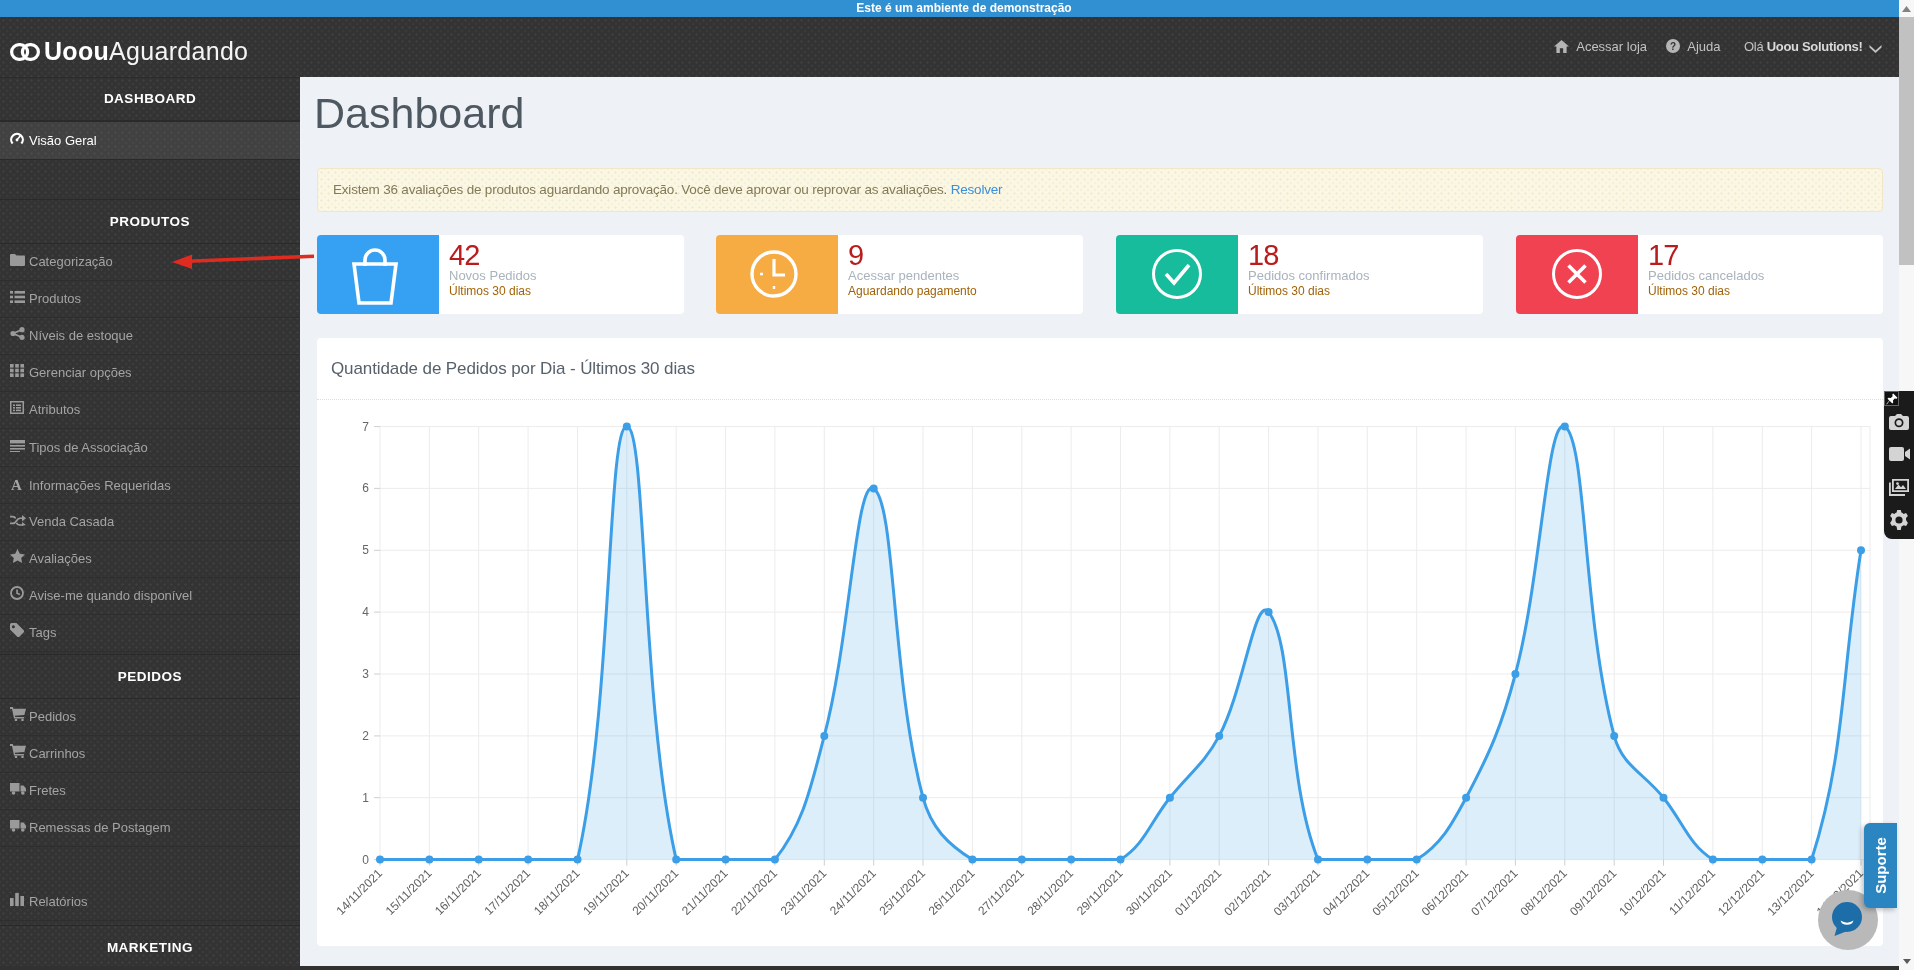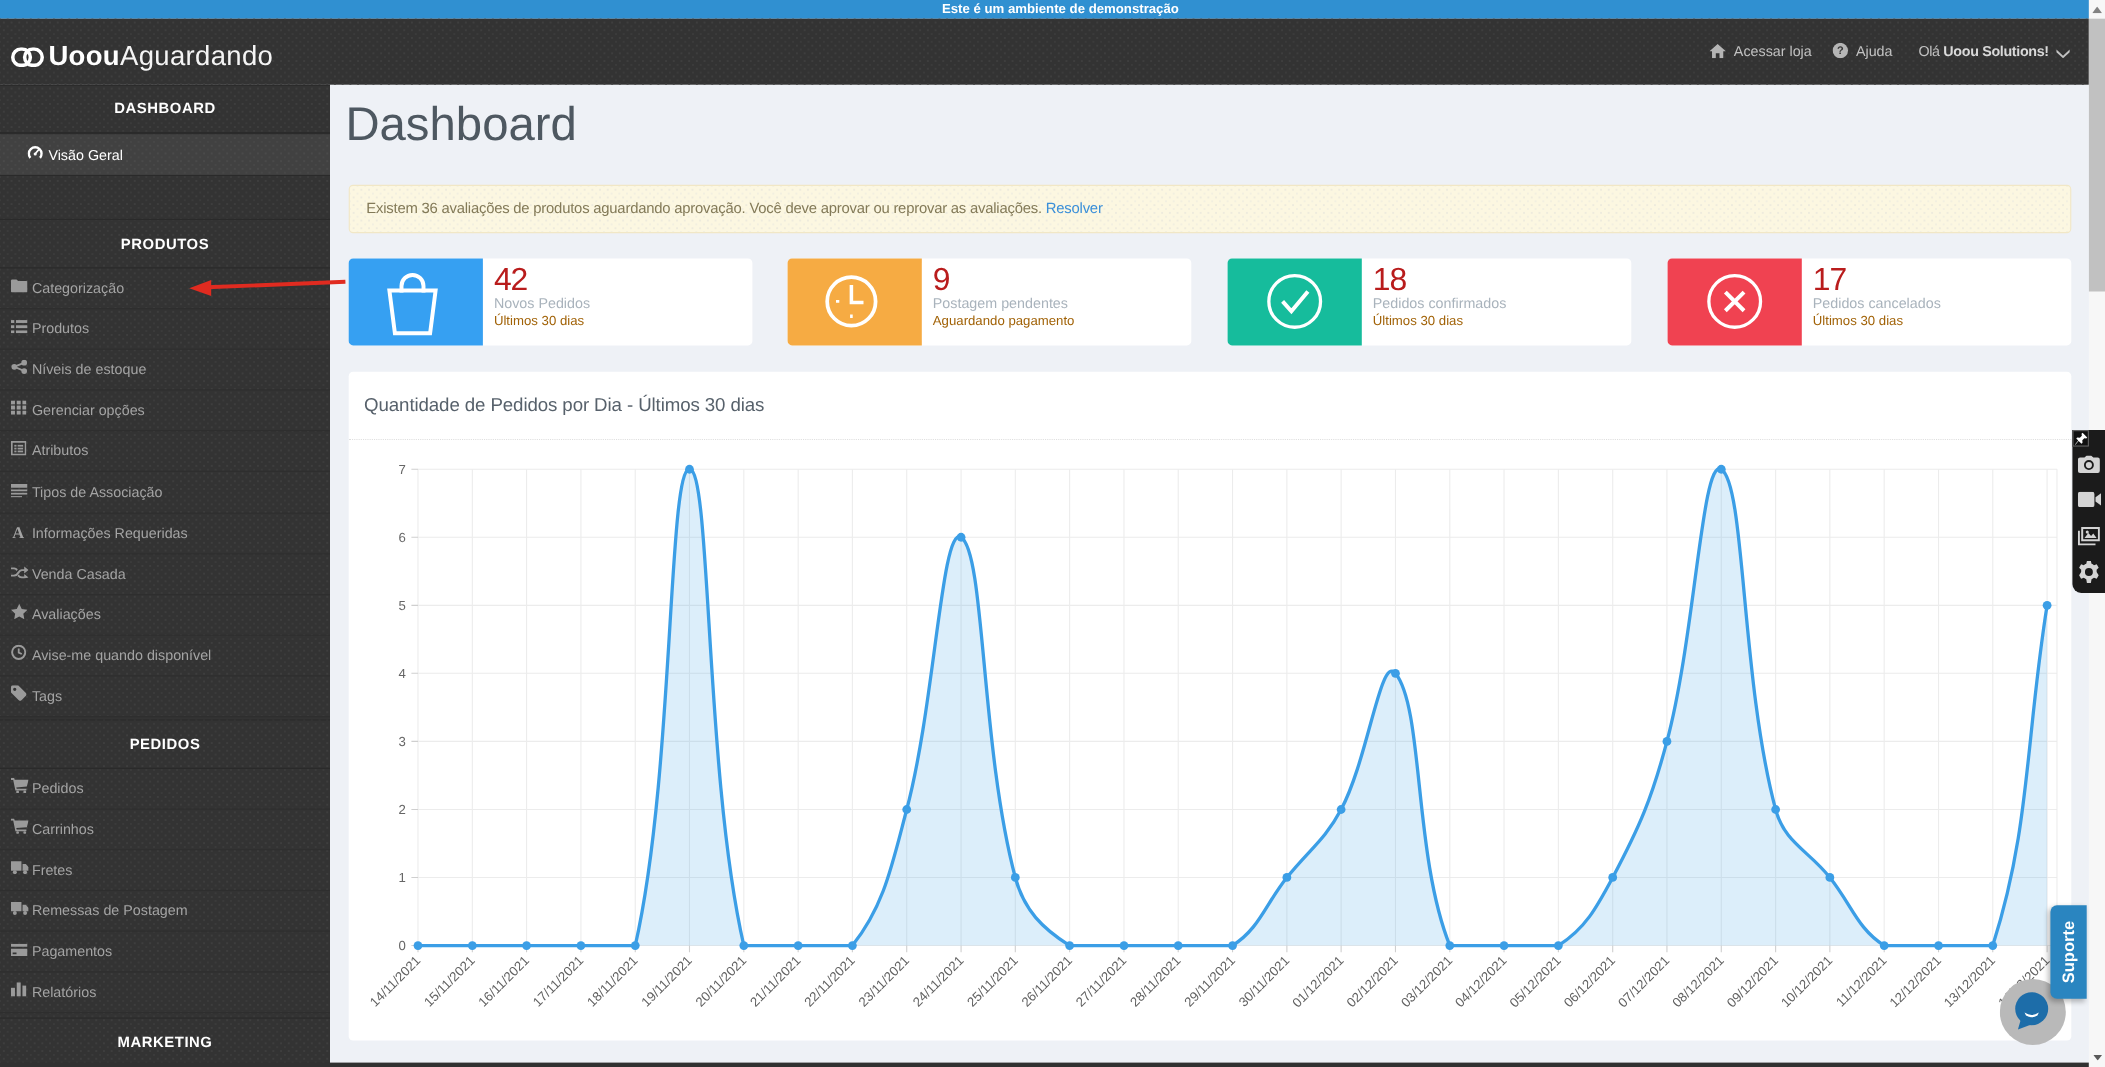--- a/index.html
+++ b/index.html
@@ -17,21 +17,21 @@
 #logotext b { font-weight:bold; }
 #logotext span { font-weight:normal; opacity:0.95; }
 .hmenu { position:absolute; top:0; height:60px; line-height:60px; color:#c2c2c2; font-size:13px; }
 .hmenu svg { vertical-align:-2px; }
 
 
 #sidebar { left:0; top:77px; width:300px; height:893px; background:#333333; background-image:radial-gradient(#3e3e3e 1px, transparent 1.3px), radial-gradient(#3b3b3b 1px, transparent 1.3px); background-size:7px 7px; background-position:0 0, 3.5px 3.5px; }
 .sechead { position:absolute; left:0; width:300px; text-align:center; color:#ffffff; font-weight:bold; font-size:13.5px; letter-spacing:0.5px; border-top:1px solid #2a2a2a; border-bottom:1px solid #2a2a2a; }
 .sitem { position:absolute; left:0; width:300px; color:#a4a4a4; font-size:13px; border-bottom:1px solid #2e2e2e; }
 .sitem .ic { display:inline-block; width:13px; text-align:center; margin-left:10px; margin-right:6px; }
-.sitem.active { background:#414141; background-image:radial-gradient(#4a4a4a 1px, transparent 1.3px), radial-gradient(#474747 1px, transparent 1.3px); background-size:7px 7px; background-position:0 0, 3.5px 3.5px; color:#fff; border-top:1px solid #2a2a2a; border-bottom:1px solid #2a2a2a;padding-left:15px; }
+.sitem.active { background:#414141; background-image:radial-gradient(#4a4a4a 1px, transparent 1.3px), radial-gradient(#474747 1px, transparent 1.3px); background-size:7px 7px; background-position:0 0, 3.5px 3.5px; color:#fff; border-top:1px solid #2a2a2a; border-bottom:1px solid #2a2a2a; }
 
 
 #pagetitle { left:314px; top:92px; font-size:43px; line-height:43px; color:#4e5861; }
 #alert { left:317px; top:168px; width:1566px; height:44px; background:#fcf7e1; background-image:radial-gradient(#eeebdd 1px, transparent 1.2px), radial-gradient(#f2efe0 1px, transparent 1.2px); background-size:7px 7px; background-position:0 0, 3.5px 3.5px; border:1px solid #f1e7c6; border-radius:4px; color:#837a58; font-size:13.5px; letter-spacing:-0.2px; line-height:42px; padding-left:15px; }
 #alert .lnk { color:#3a8fd9; }
 
 
 .card { position:absolute; top:235px; width:367px; height:79px; background:#fff; border-radius:4px; }
 .cicon { position:absolute; left:0; top:0; width:122px; height:79px; border-radius:4px 0 0 4px; }
 .cnum { position:absolute; left:132px; top:6px; font-size:29px; line-height:29px; letter-spacing:-1px; color:#b91c1c; }
@@ -171,24 +171,20 @@
             <path d="M10.5 3.5 L13.5 3.5 L16 6.5 L16 9.5 L10.5 9.5 Z"></path>
             <circle cx="3.5" cy="11" r="1.8"></circle>
             <circle cx="12.8" cy="11" r="1.8"></circle>
           </svg></span>Fretes</div>
   <div class="sitem" style="top:733px; height:37px; line-height:36px;"><span class="ic"><svg width="16" height="13" viewBox="0 0 16 13" fill="#9a9a9a">
             <path d="M0 1 L9.5 1 L9.5 9.5 L0 9.5 Z"></path>
             <path d="M10.5 3.5 L13.5 3.5 L16 6.5 L16 9.5 L10.5 9.5 Z"></path>
             <circle cx="3.5" cy="11" r="1.8"></circle>
             <circle cx="12.8" cy="11" r="1.8"></circle>
           </svg></span>Remessas de Postagem</div>
-  <div class="sitem" style="top:770px; height:37px; line-height:36px;"><span class="ic"><svg width="15" height="11" viewBox="0 0 15 11" fill="#9a9a9a">
-            <path d="M0 0 L15 0 L15 2.6 L0 2.6 Z"></path>
-            <path d="M0 4.4 L15 4.4 L15 11 L0 11 Z M1.5 8 L1.5 9.4 L5 9.4 L5 8 Z" fill-rule="evenodd"></path>
-          </svg></span>Pagamentos</div>
   <div class="sitem" style="top:807px; height:37px; line-height:36px;"><span class="ic"><svg width="14" height="13" viewBox="0 0 14 13" fill="#9a9a9a">
             <rect x="0" y="5" width="3.6" height="8"></rect>
             <rect x="5.2" y="0" width="3.6" height="13"></rect>
             <rect x="10.4" y="3" width="3.6" height="10"></rect>
           </svg></span>Relatórios</div>
   <div class="sechead" style="top:848px; height:45px; line-height:43px;">MARKETING</div>
 </div>
 <div id="pagetitle" class="abs">Dashboard</div>
 <div id="alert" class="abs">Existem 36 avaliações de produtos aguardando aprovação. Você deve aprovar ou reprovar as avaliações. <span class="lnk">Resolver</span></div>
 <div class="card" style="left:317px;">
@@ -204,21 +200,21 @@
 </div>
 <div class="card" style="left:716px;">
   <div class="cicon" style="background:#f6ab43;">
     <svg width="50" height="50" viewBox="0 0 50 50" style="position:absolute;left:33px;top:14px;" fill="none" stroke="#fff">
       <circle cx="25" cy="25" r="22" stroke-width="3.4"></circle>
       <path d="M25 10 L25 26 L36 26" stroke-width="3.2"></path>
       <path d="M11 25 L14 25 M25 40 L25 37" stroke-width="2.4"></path>
     </svg>
   </div>
   <div class="cnum">9</div>
-      <div class="clab">Postagem pendentes</div>
+      <div class="clab">Acessar pendentes</div>
       <div class="csub">Aguardando pagamento</div>
 </div>
 <div class="card" style="left:1116px;">
   <div class="cicon" style="background:#16bc9c;">
     <svg width="52" height="52" viewBox="0 0 52 52" style="position:absolute;left:35px;top:13px;" fill="none" stroke="#fff">
       <circle cx="26" cy="26" r="23.5" stroke-width="3"></circle>
       <path d="M15 26 L23 35 L38 17" stroke-width="3.6"></path>
     </svg>
   </div>
   <div class="cnum">18</div>

